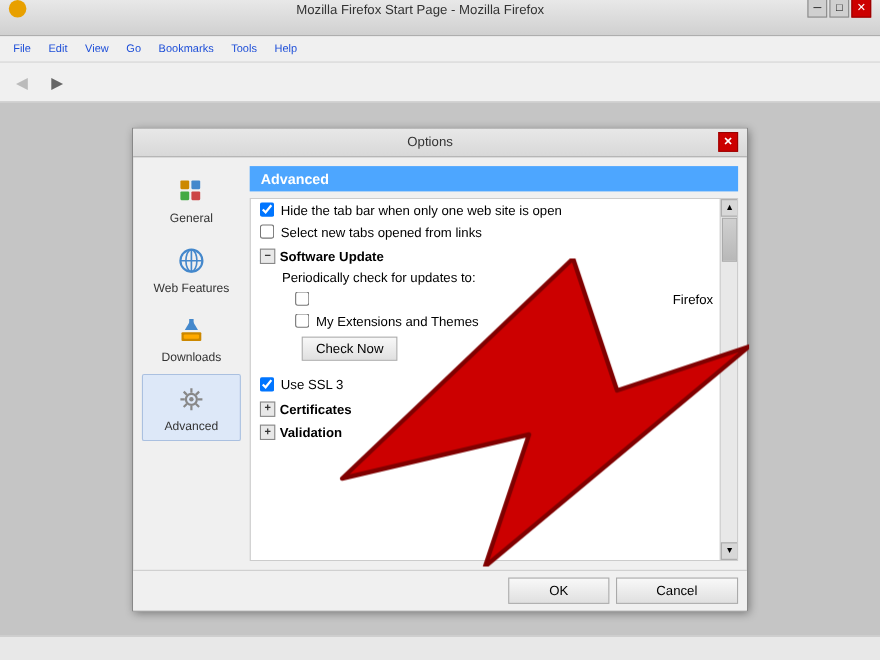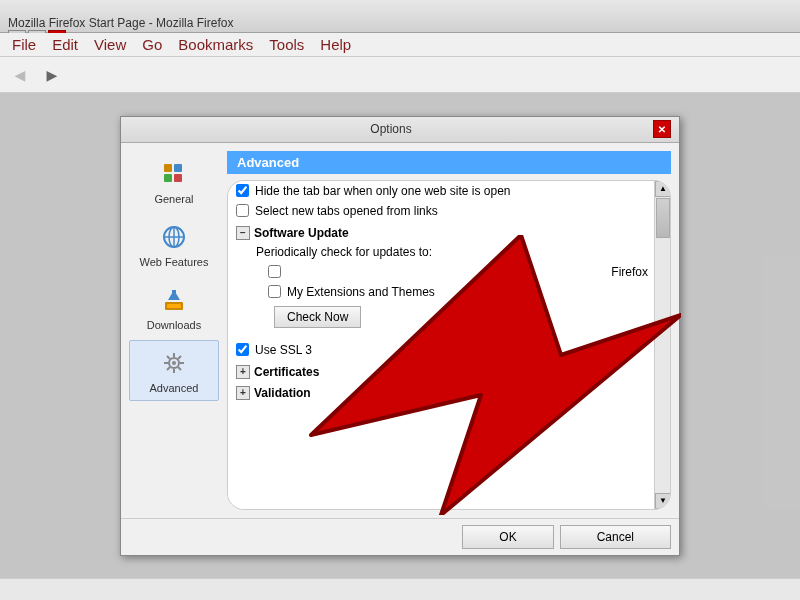--- a/index.html
+++ b/index.html
@@ -19,24 +19,23 @@
       height: 600px;
       background: #f0f0f0;
       display: flex;
       flex-direction: column;
     }
 
     .title-bar {
       background: linear-gradient(to bottom, #e8e8e8, #d0d0d0);
       height: 28px;
       display: flex;
-      align-items: flex-start;
+      align-items: flex-end;
       padding: 16px 8px;
       border-bottom: 1px solid #a0a0a0;
-      flex-direction: column;
     }
 
     .title-bar-icon {
       width: 16px;
       height: 16px;
       margin-right: 6px;
       background: #e8a000;
       border-radius: 50%;
     }
 
@@ -75,22 +74,22 @@
       height: 24px;
       display: flex;
       align-items: center;
       padding: 0 4px;
       border-bottom: 1px solid #ccc;
     }
 
     .menu-item {
       padding: 2px 8px;
       cursor: pointer;
-      font-size: 15px;
-      color: #7f1d1d;
+      font-size: 10px;
+      color: #1d4ed8;
     }
 
     .toolbar {
       background: #f0f0f0;
       height: 36px;
       display: flex;
       align-items: center;
       padding: 0 6px;
       border-bottom: 1px solid #ccc;
       gap: 4px;
@@ -468,21 +467,21 @@
               </div>
               <span>Advanced</span>
             </div>
 
           </div>
 
           <div class="main-content">
 
             <div class="section-header">Advanced</div>
 
-            <div class="options-area" style="padding-right:18px;border-radius:17px;">
+            <div class="options-area" style="padding-right:18px;">
 
               <div class="option-row">
                 <input type="checkbox" checked="" id="cb1" style="">
                 <label for="cb1">Hide the tab bar when only one web site is open</label>
               </div>
 
               <div class="option-row">
                 <input type="checkbox" id="cb2" style="">
                 <label for="cb2">Select new tabs opened from links</label>
               </div>

